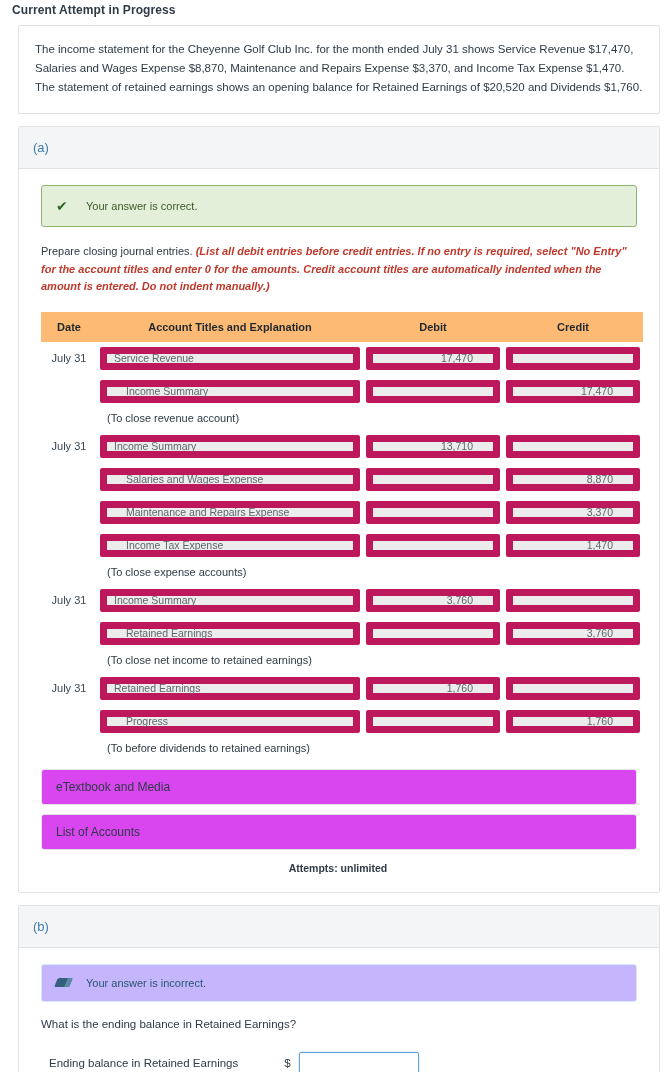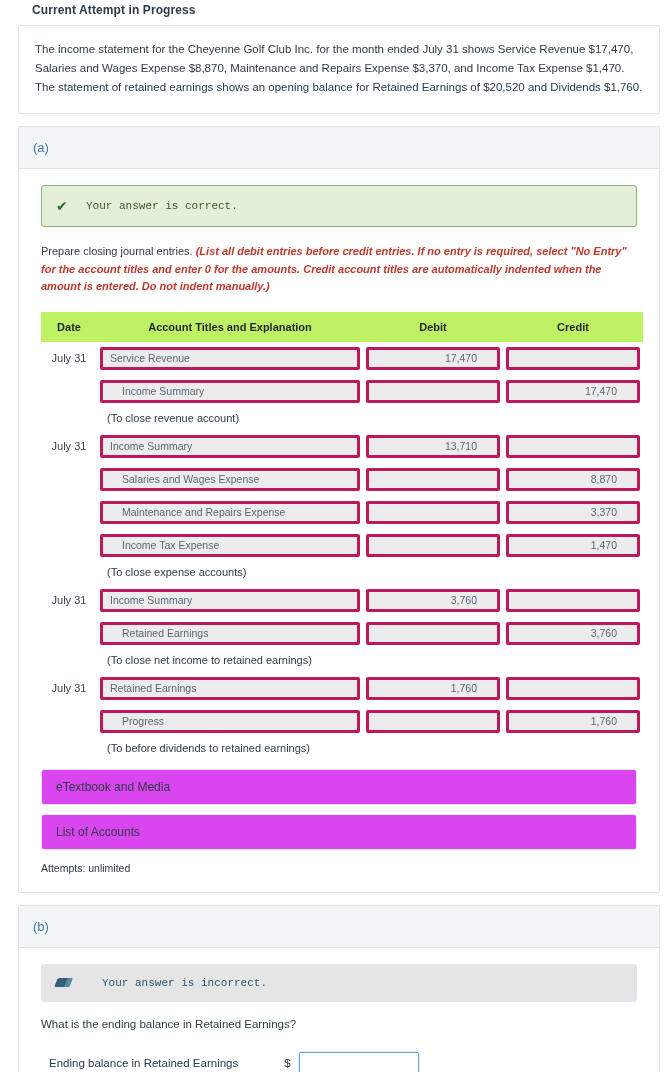--- a/index.html
+++ b/index.html
@@ -21,21 +21,21 @@
   .page {
     width: 666px;
     padding: 0 0 0 0;
   }
 
   
   .attempt-heading {
     font-size: 12px;
     font-weight: bold;
     color: #2e3a46;
-    padding: 3px 0 8px 32px;
+    padding: 3px 0 8px 12px;
     letter-spacing: 0.1px;
   }
 
   
   .card {
     margin: 0 6px 0 18px;
     border: 1px solid #dfe3e6;
     border-radius: 2px;
     background: #ffffff;
   }
@@ -75,26 +75,25 @@
     align-items: center;
     justify-content: flex-start;
   }
   .banner.correct {
     background: #e3efd9;
     border: 1px solid #8cb372;
     color: #3d5b2a;
   }
   .banner.correct .bicon { color: #2f6b27; font-size: 14px; }
   .banner.incorrect {
-    background: #e5e5e5;
+    background: #c4b5fd;
     border: 1px solid #d6eaf5;
     color: #2a5670;
-    gap: 16px;
-  }
-  .banner-text { padding-left: 4px; font-family: Liberation Mono, monospace; }
+  }
+  .banner-text { padding-left: 4px; }
 
   .eraser {
     width: 15px; height: 9px;
     background: #34607d;
     transform: skewX(-22deg);
     border-radius: 1.5px;
     display: inline-block;
     position: relative;
   }
   .eraser::after {
@@ -119,21 +118,21 @@
     font-weight: bold;
   }
 
   
   table.journal {
     width: 100%;
     border-collapse: collapse;
     table-layout: fixed;
   }
   table.journal thead th {
-    background: #bef264;
+    background: #fdba74;
     font-size: 11px;
     font-weight: bold;
     color: #1f272e;
     padding: 8px 0;
     text-align: center;
     height: 30px;
   }
   th.col-date   { width: 56px; text-align: center; }
   th.col-acct   { width: 266px; text-align: left; padding-left: 10px; }
   th.col-debit  { width: 140px; }
@@ -143,21 +142,21 @@
     font-size: 11px;
     color: #3a4651;
     vertical-align: middle;
     text-align: center;
     padding: 0;
   }
   td.fld { padding: 5px 3px; vertical-align: middle; }
 
   .ibox {
     height: 23px;
-    border: 3px solid #be185d;
+    border: 7px solid #be185d;
     background: #ececec;
     border-radius: 2px;
     font-size: 10.5px;
     color: #5c666f;
     display: flex;
     align-items: center;
     width: 100%;
   }
   .ibox.acct { padding-left: 7px; }
   .ibox.acct.indent { padding-left: 19px; }
@@ -183,23 +182,23 @@
     border: 1px solid #e2e4e6;
     border-radius: 3px;
     padding: 10px 14px;
     font-size: 12px;
     color: #2e3a46;
     margin-top: 9px;
     font-family: "Liberation Sans", sans-serif;
     cursor: pointer;
   }
   .attempts {
-    text-align: left;
+    text-align: center;
     font-size: 10.5px;
-    font-weight: normal;
+    font-weight: bold;
     color: #2e3a46;
     padding: 12px 2px 4px 0;
   }
 
   
   .question {
     font-size: 11.5px;
     color: #2e3a46;
     margin: 4px 0 22px 0;
   }

